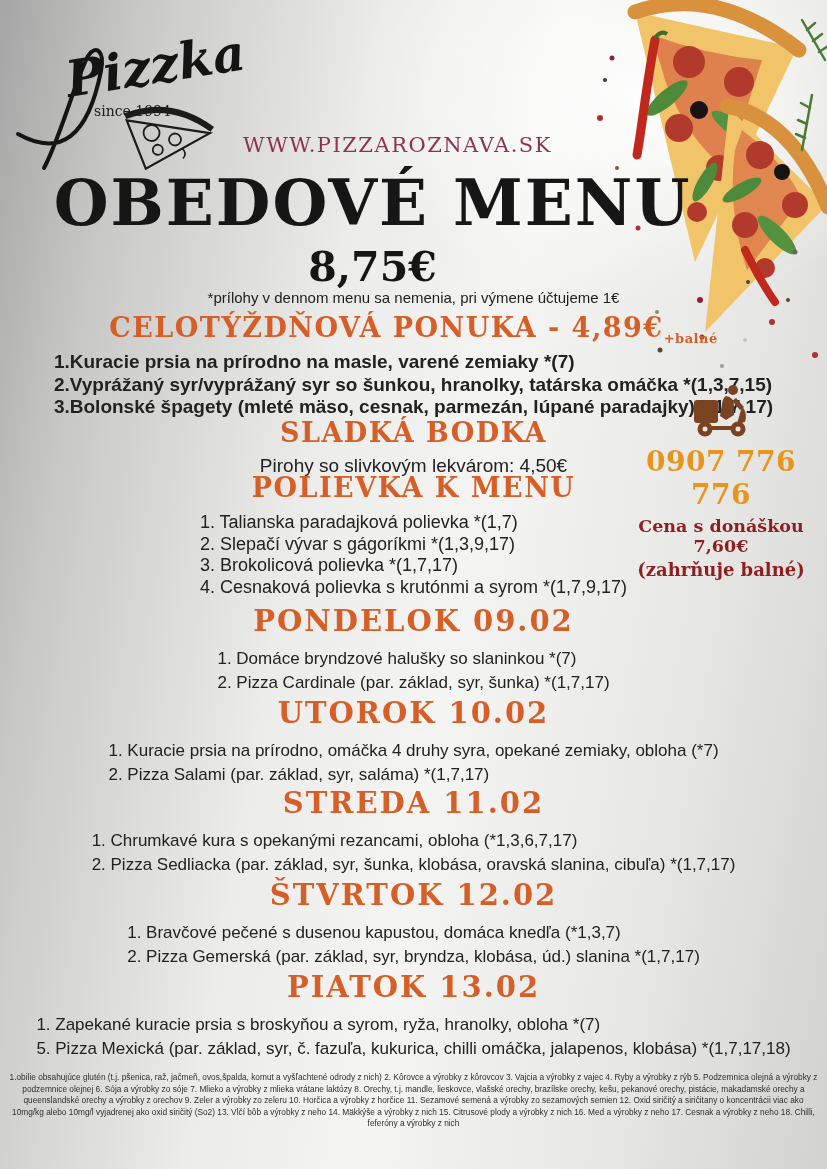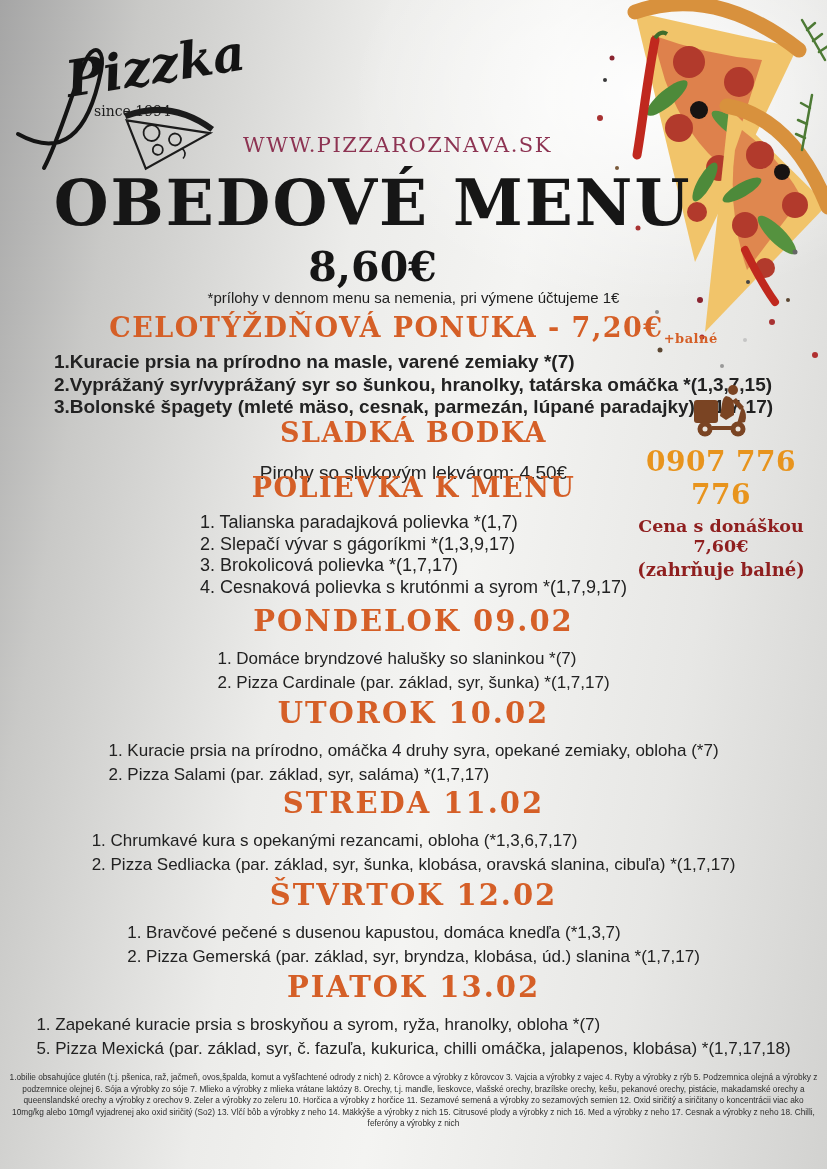--- a/index.html
+++ b/index.html
@@ -31,21 +31,21 @@
   #title{top:170px;width:745px;font-size:63px;line-height:1.05;font-weight:700;color:var(--ink);letter-spacing:2px;}
   #price{top:243px;width:745px;font-size:41px;font-weight:700;color:var(--ink);}
   #note{top:289px;font-size:15px;color:#1d1d1d;font-weight:500;}
 
   #weekly{top:312px;}
   #weekly .orange-heading{font-size:27px;margin-bottom:5px;}
   #weekly .suffix{font-size:13px;vertical-align:-6px;letter-spacing:.5px;}
   #weekly .menu-list{font-size:19px;line-height:22.5px;font-weight:700;}
 
   #dessert{top:417px;}
-  #dessert .orange-heading{font-size:27px;margin-bottom:14px;}
+  #dessert .orange-heading{font-size:27px;margin-bottom:7px;}
   #dessert .dessert-item{font-size:19px;color:var(--body);font-weight:500;}
 
   #soups{top:472px;}
   #soups .orange-heading{font-size:27px;margin-bottom:9px;}
   #soups .menu-list{font-size:18px;line-height:21.5px;font-weight:500;}
 
   .day{position:absolute;left:0;width:100%;text-align:center;}
   .day .orange-heading{font-size:29px;margin-bottom:9px;letter-spacing:2px;}
   .day .menu-list{font-size:17px;line-height:23.5px;font-weight:500;}
   #day-0{top:604px;} #day-1{top:696px;} #day-2{top:786px;} #day-3{top:878px;} #day-4{top:970px;}
@@ -141,25 +141,25 @@
       <circle cx="30" cy="22" r="8" stroke-width="1.8"></circle>
       <circle cx="54" cy="26" r="6" stroke-width="1.8"></circle>
       <circle cx="38" cy="38" r="5" stroke-width="1.8"></circle>
       <path d="M62,34 q6,4 2,10" stroke-width="1.6"></path>
     </g>
   </svg>
 
   <div id="website" class="section">WWW.PIZZAROZNAVA.SK</div>
 
   <div id="title" class="section serif">OBEDOVÉ MENU</div>
-  <div id="price" class="section serif">8,60€</div>
+  <div id="price" class="section serif">8,75€</div>
   <div id="note" class="section">*prílohy v dennom menu sa nemenia, pri výmene účtujeme 1€</div>
 
   <div id="weekly" class="section">
-    <div class="orange-heading"><span>CELOTÝŽDŇOVÁ PONUKA - 7,20€</span><span class="suffix">+balné</span></div>
+    <div class="orange-heading"><span>CELOTÝŽDŇOVÁ PONUKA - 4,89€</span><span class="suffix">+balné</span></div>
     <div class="menu-list">
       <div>1.Kuracie prsia na prírodno na masle, varené zemiaky *(7)</div>
       <div>2.Vyprážaný syr/vyprážaný syr so šunkou, hranolky, tatárska omáčka *(1,3,7,15)</div>
       <div>3.Bolonské špagety (mleté mäso, cesnak, parmezán, lúpané paradajky) *(1,7,17)</div>
     </div>
   </div>
 
   <div id="dessert" class="section">
     <div class="orange-heading">SLADKÁ BODKA</div>
     <div class="dessert-item">Pirohy so slivkovým lekvárom: 4,50€</div>

